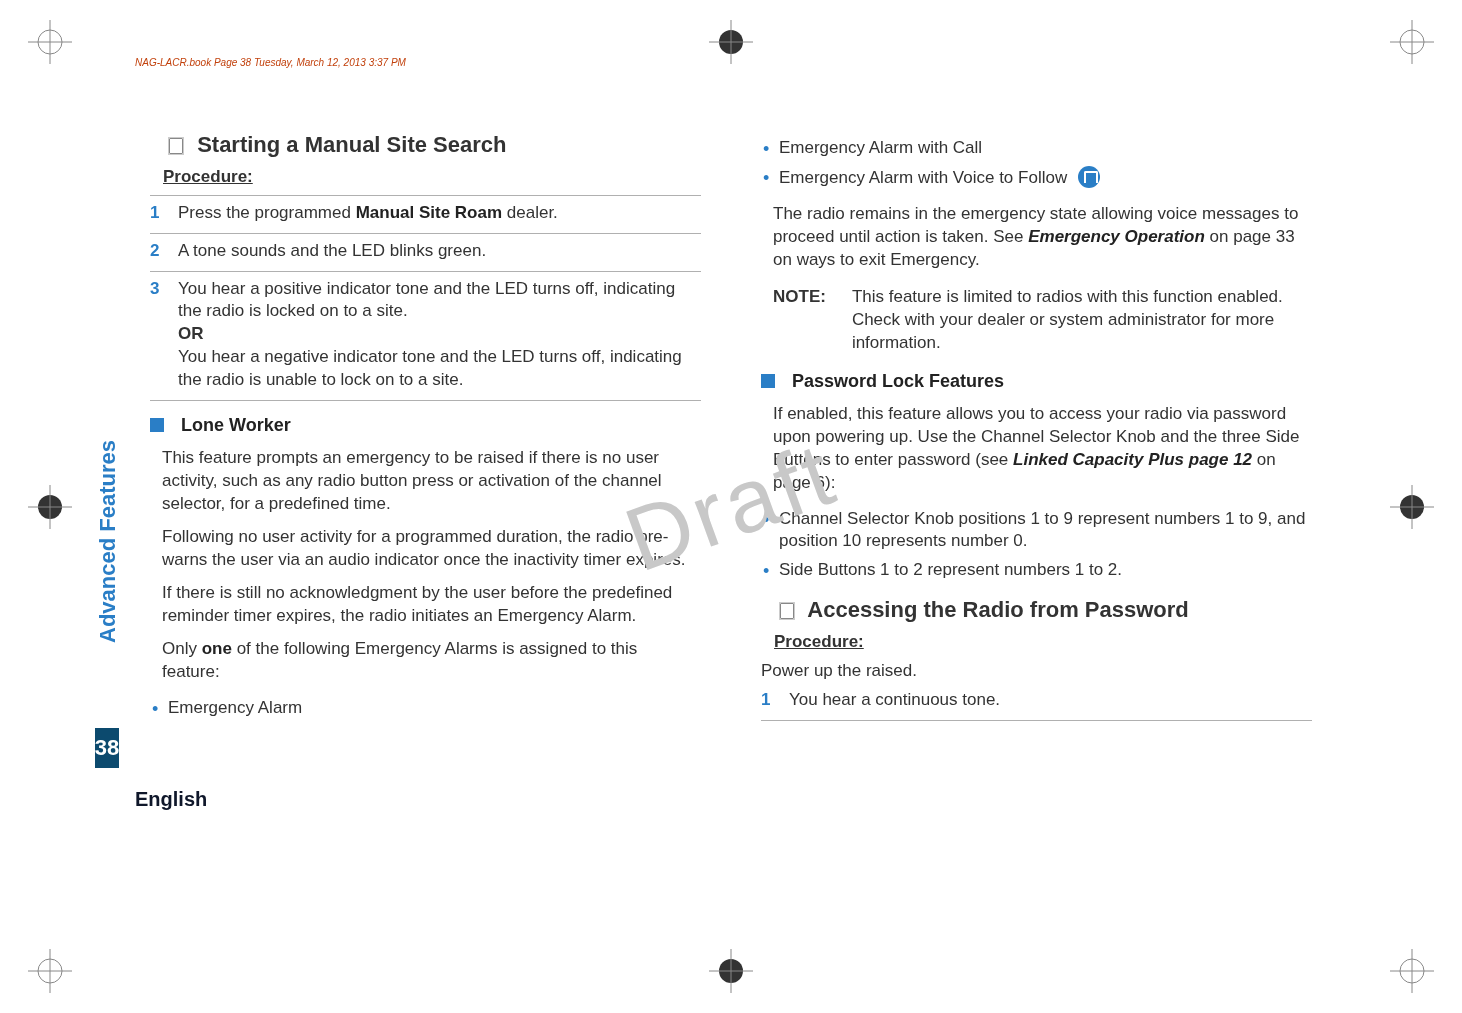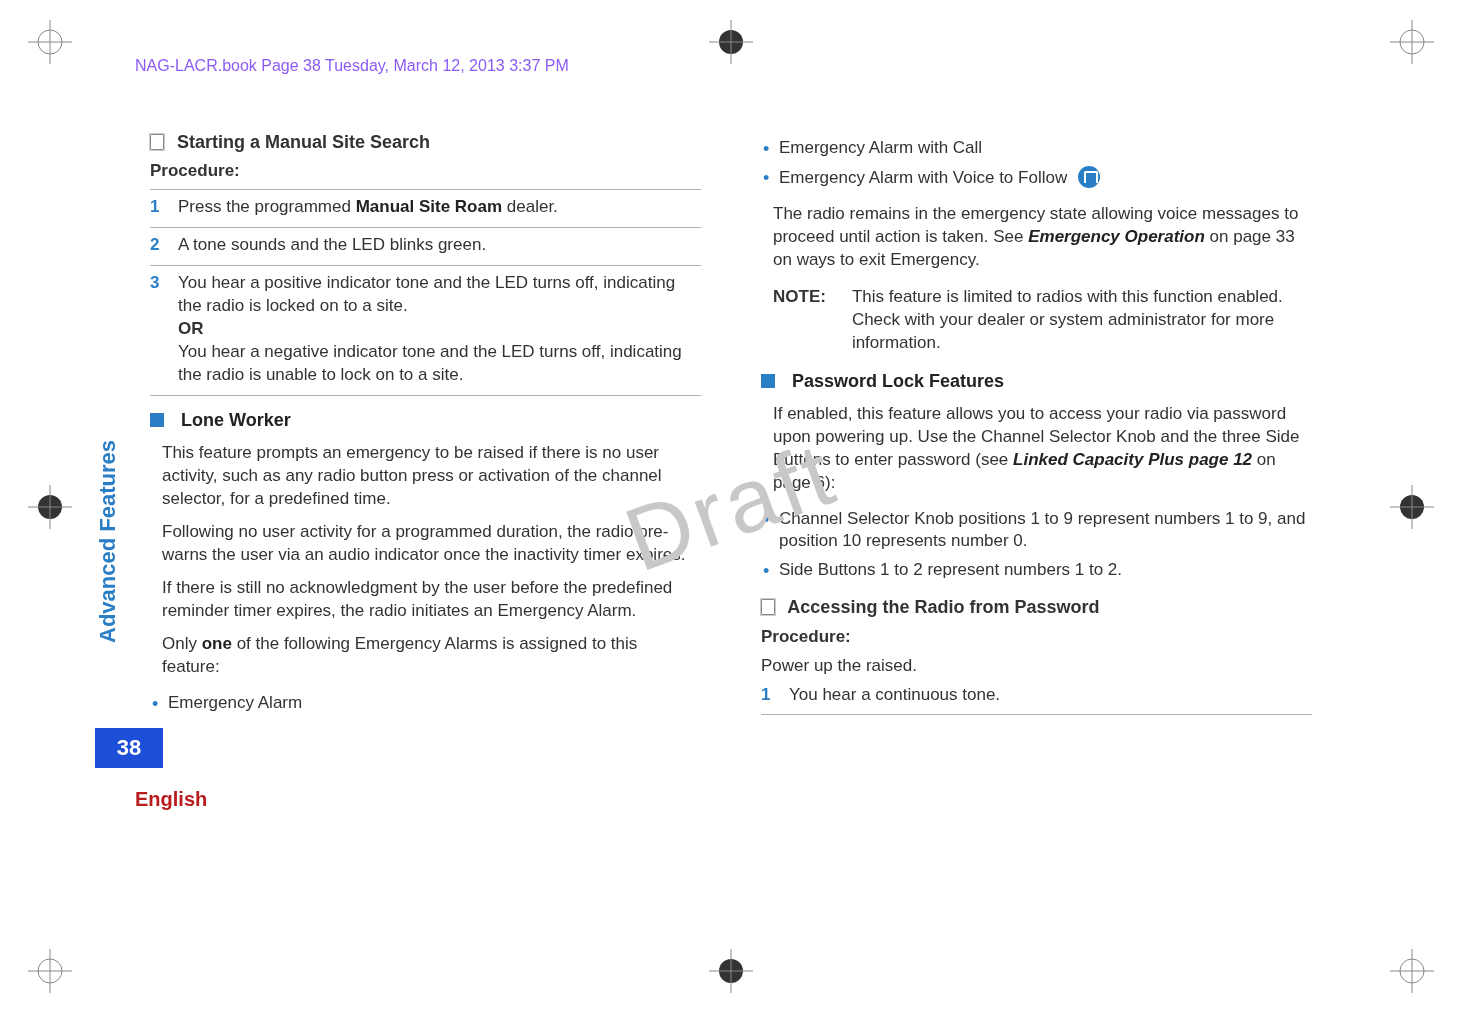--- a/index.html
+++ b/index.html
@@ -22,22 +22,23 @@
     color: #c8c8c8;
     font-weight: 400;
     pointer-events: none;
     z-index: 5;
     letter-spacing: 4px;
   }
   .header-line {
     position: absolute;
     top: 57px;
     left: 135px;
-    font-size: 16px;
-    color: #8b5cf6;
+    font-size: 10px;
+    color: #c2410c;
+    font-style: italic;
   }
   .crop-mark {
     position: absolute;
     width: 44px;
     height: 44px;
   }
   .crop-mark svg { width: 44px; height: 44px; display:block;}
   .crop-tl { top: 20px; left: 28px; }
   .crop-tr { top: 20px; right: 28px; }
   .crop-bl { bottom: 20px; left: 28px; }
@@ -62,44 +63,44 @@
     writing-mode: vertical-rl;
     transform: rotate(180deg);
     color: #2a7ec6;
     font-weight: bold;
     font-size: 22px;
   }
   .page-num {
     position: absolute;
     left: 95px;
     top: 728px;
-    background: #1d4ed8;
+    background: #0c4a6e;
     color: #fff;
-    width: 68px;
+    width: 24px;
     height: 40px;
     display: flex;
     align-items: center;
     justify-content: center;
     font-size: 22px;
     font-weight: bold;
   }
   .lang-label {
     position: absolute;
     left: 135px;
     top: 788px;
-    color: #b91c1c;
+    color: #0f172a;
     font-weight: bold;
     font-size: 20px;
   }
   .page-icon { display:inline-block; width:14px; height:16px; border:1px solid #888; border-radius:1px; margin-right:8px; vertical-align:-2px; position:relative;}
   .page-icon::after{content:"";position:absolute;left:-2px;top:-2px;width:14px;height:16px;border:1px solid #ccc;}
   .sqmark { display:inline-block; width:14px; height:14px; background:#2a7ec6; margin-right:12px; vertical-align:-1px;}
-  h3 { font-size: 18px; font-weight: bold; margin-bottom:6px;}
+  h3 { font-size: 22px; font-weight: bold; margin-bottom:6px;margin-left:19px;}
   .sub { font-size: 18px; font-weight: bold; color:#222; margin:12px 0 8px; }
-  .proc { font-weight: bold; margin:4px 0 6px;}
+  .proc { font-weight: bold; margin:4px 13px 6px;text-decoration:underline;}
   .olist { list-style:none; padding:0; margin:0 0 10px;}
   .olist-item { padding:6px 0 8px; position:relative; padding-left:28px;}
   .olist-item.border { border-bottom:1px solid #b0b0b0; border-top:1px solid #b0b0b0;}
   .olist-item.border + .olist-item.border { border-top:none;}
   .olist-item.last { border-bottom:1px solid #b0b0b0;}
   .olist-item .num { position:absolute; left:0; top:6px; color:#2a7ec6; font-weight:bold;}
   .para { margin:10px 12px;}
   .ulist { list-style:none; padding:0; margin:4px 0;}
   .ulist li { padding:3px 0 3px 18px; position:relative;}
   .ulist li::before { content:"•"; position:absolute; left:2px; top:3px; color:#2a7ec6; font-size:18px;}

